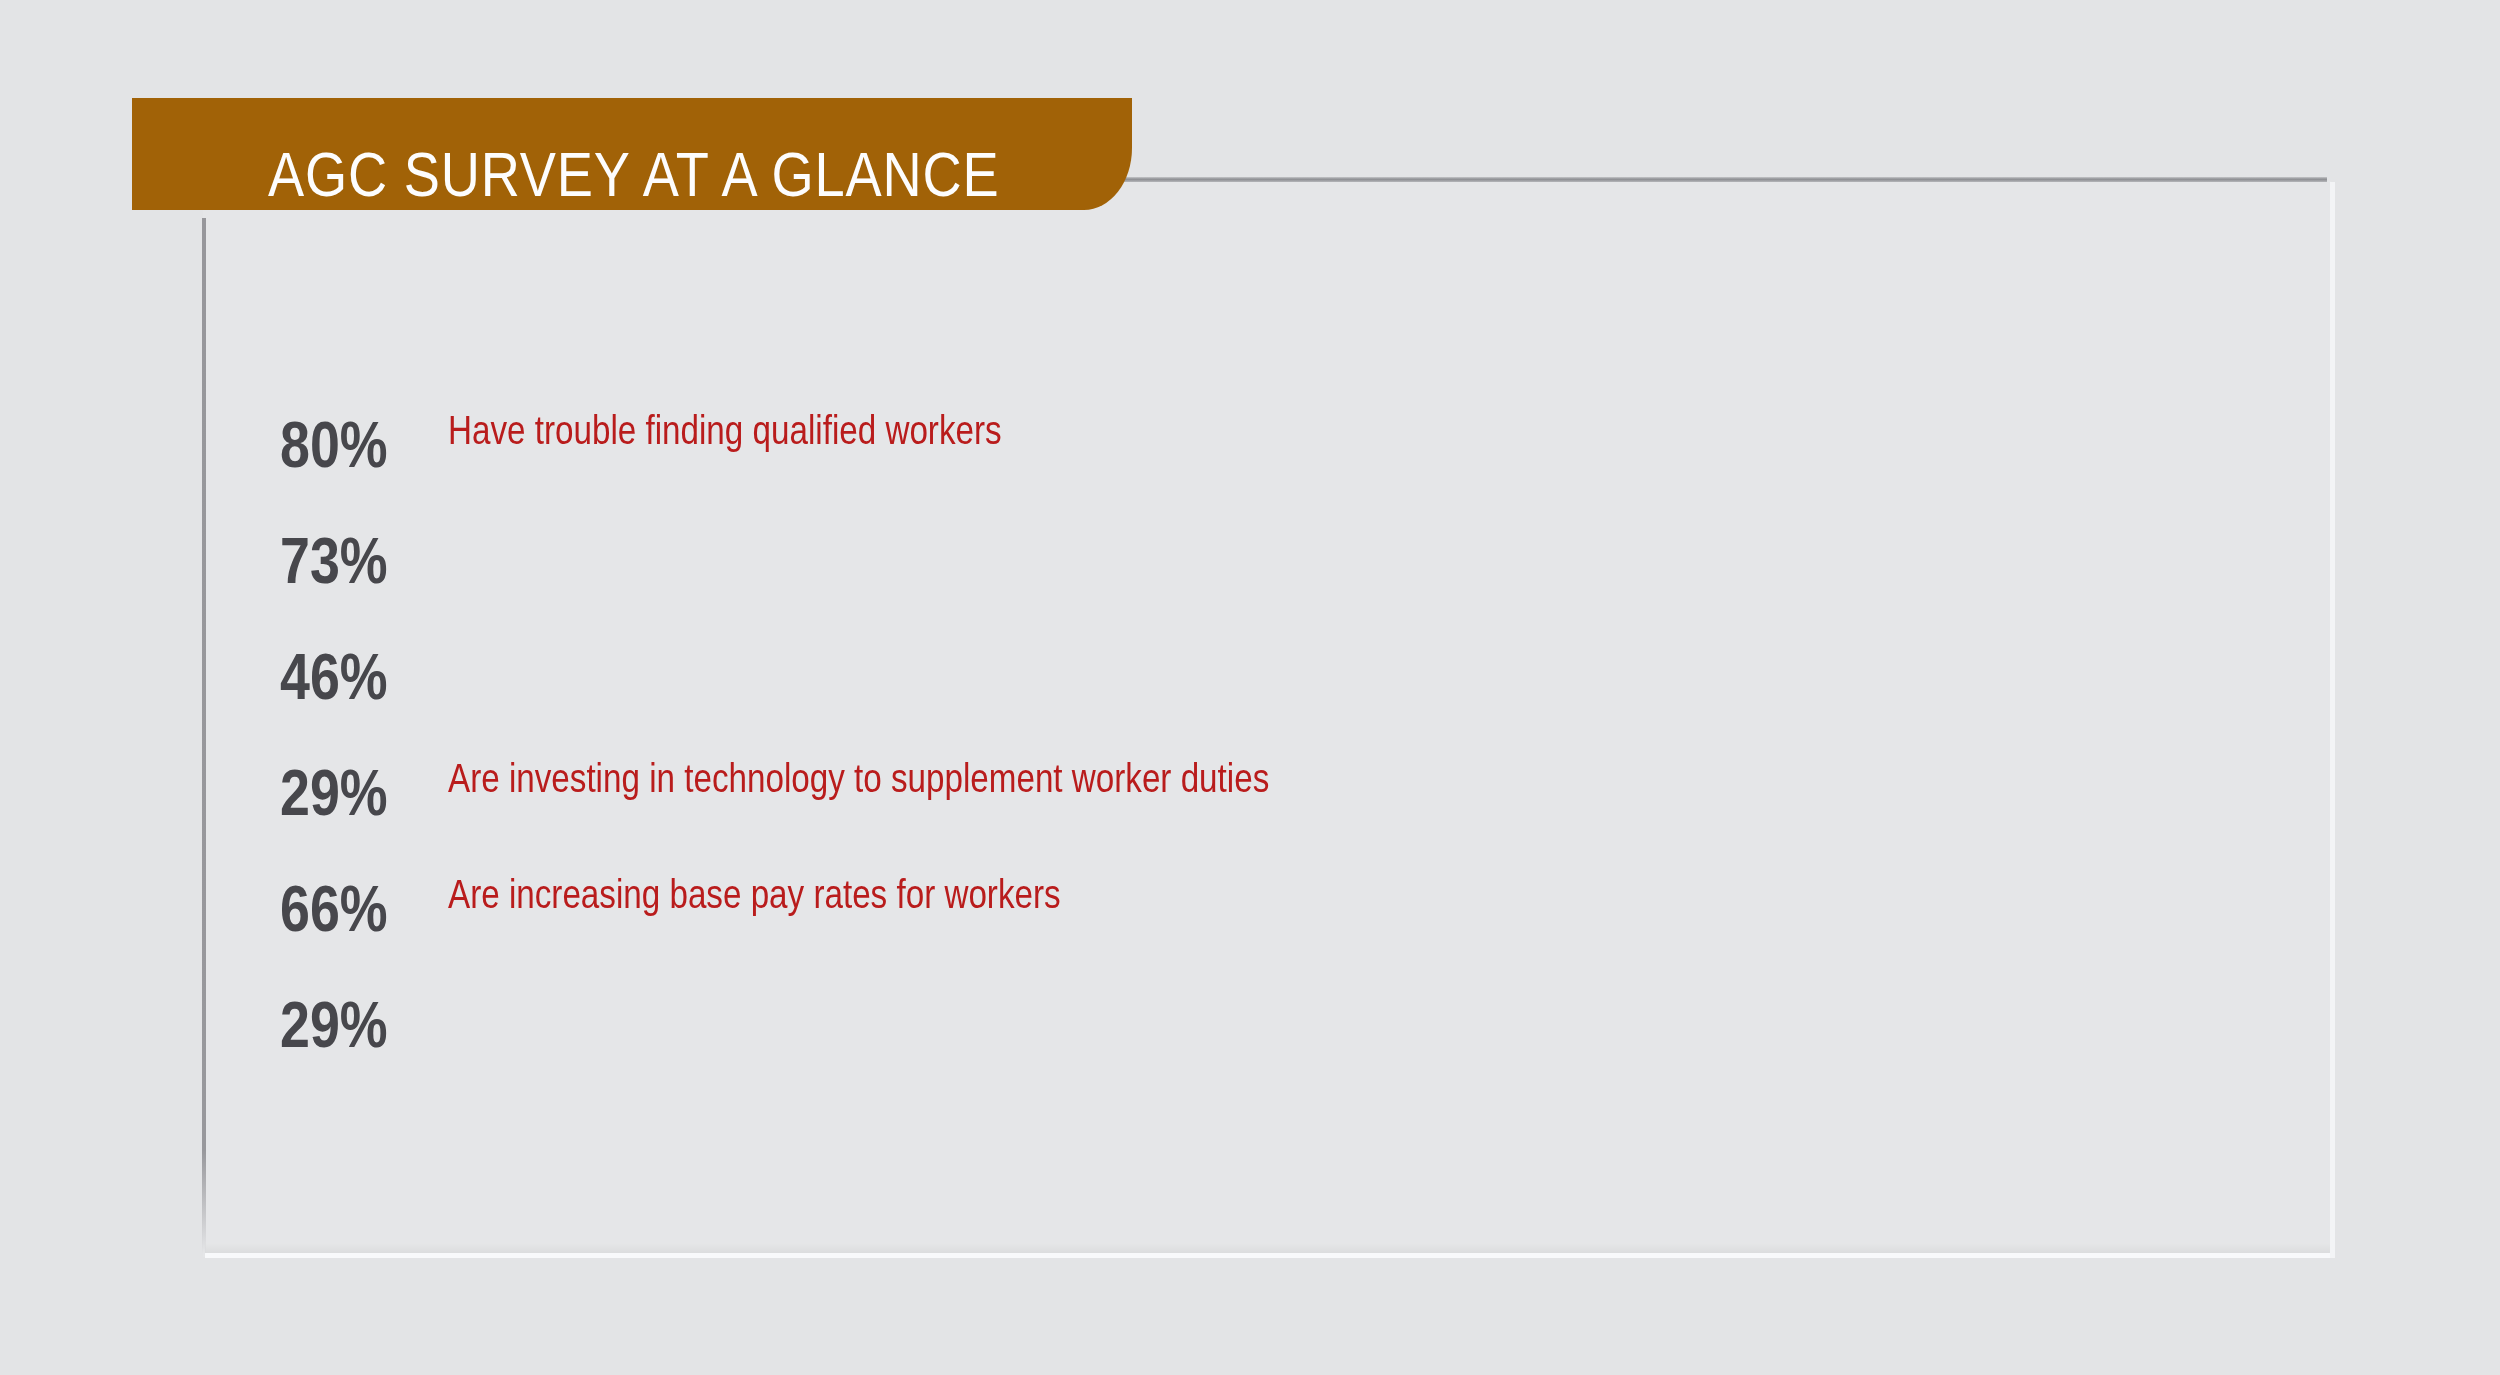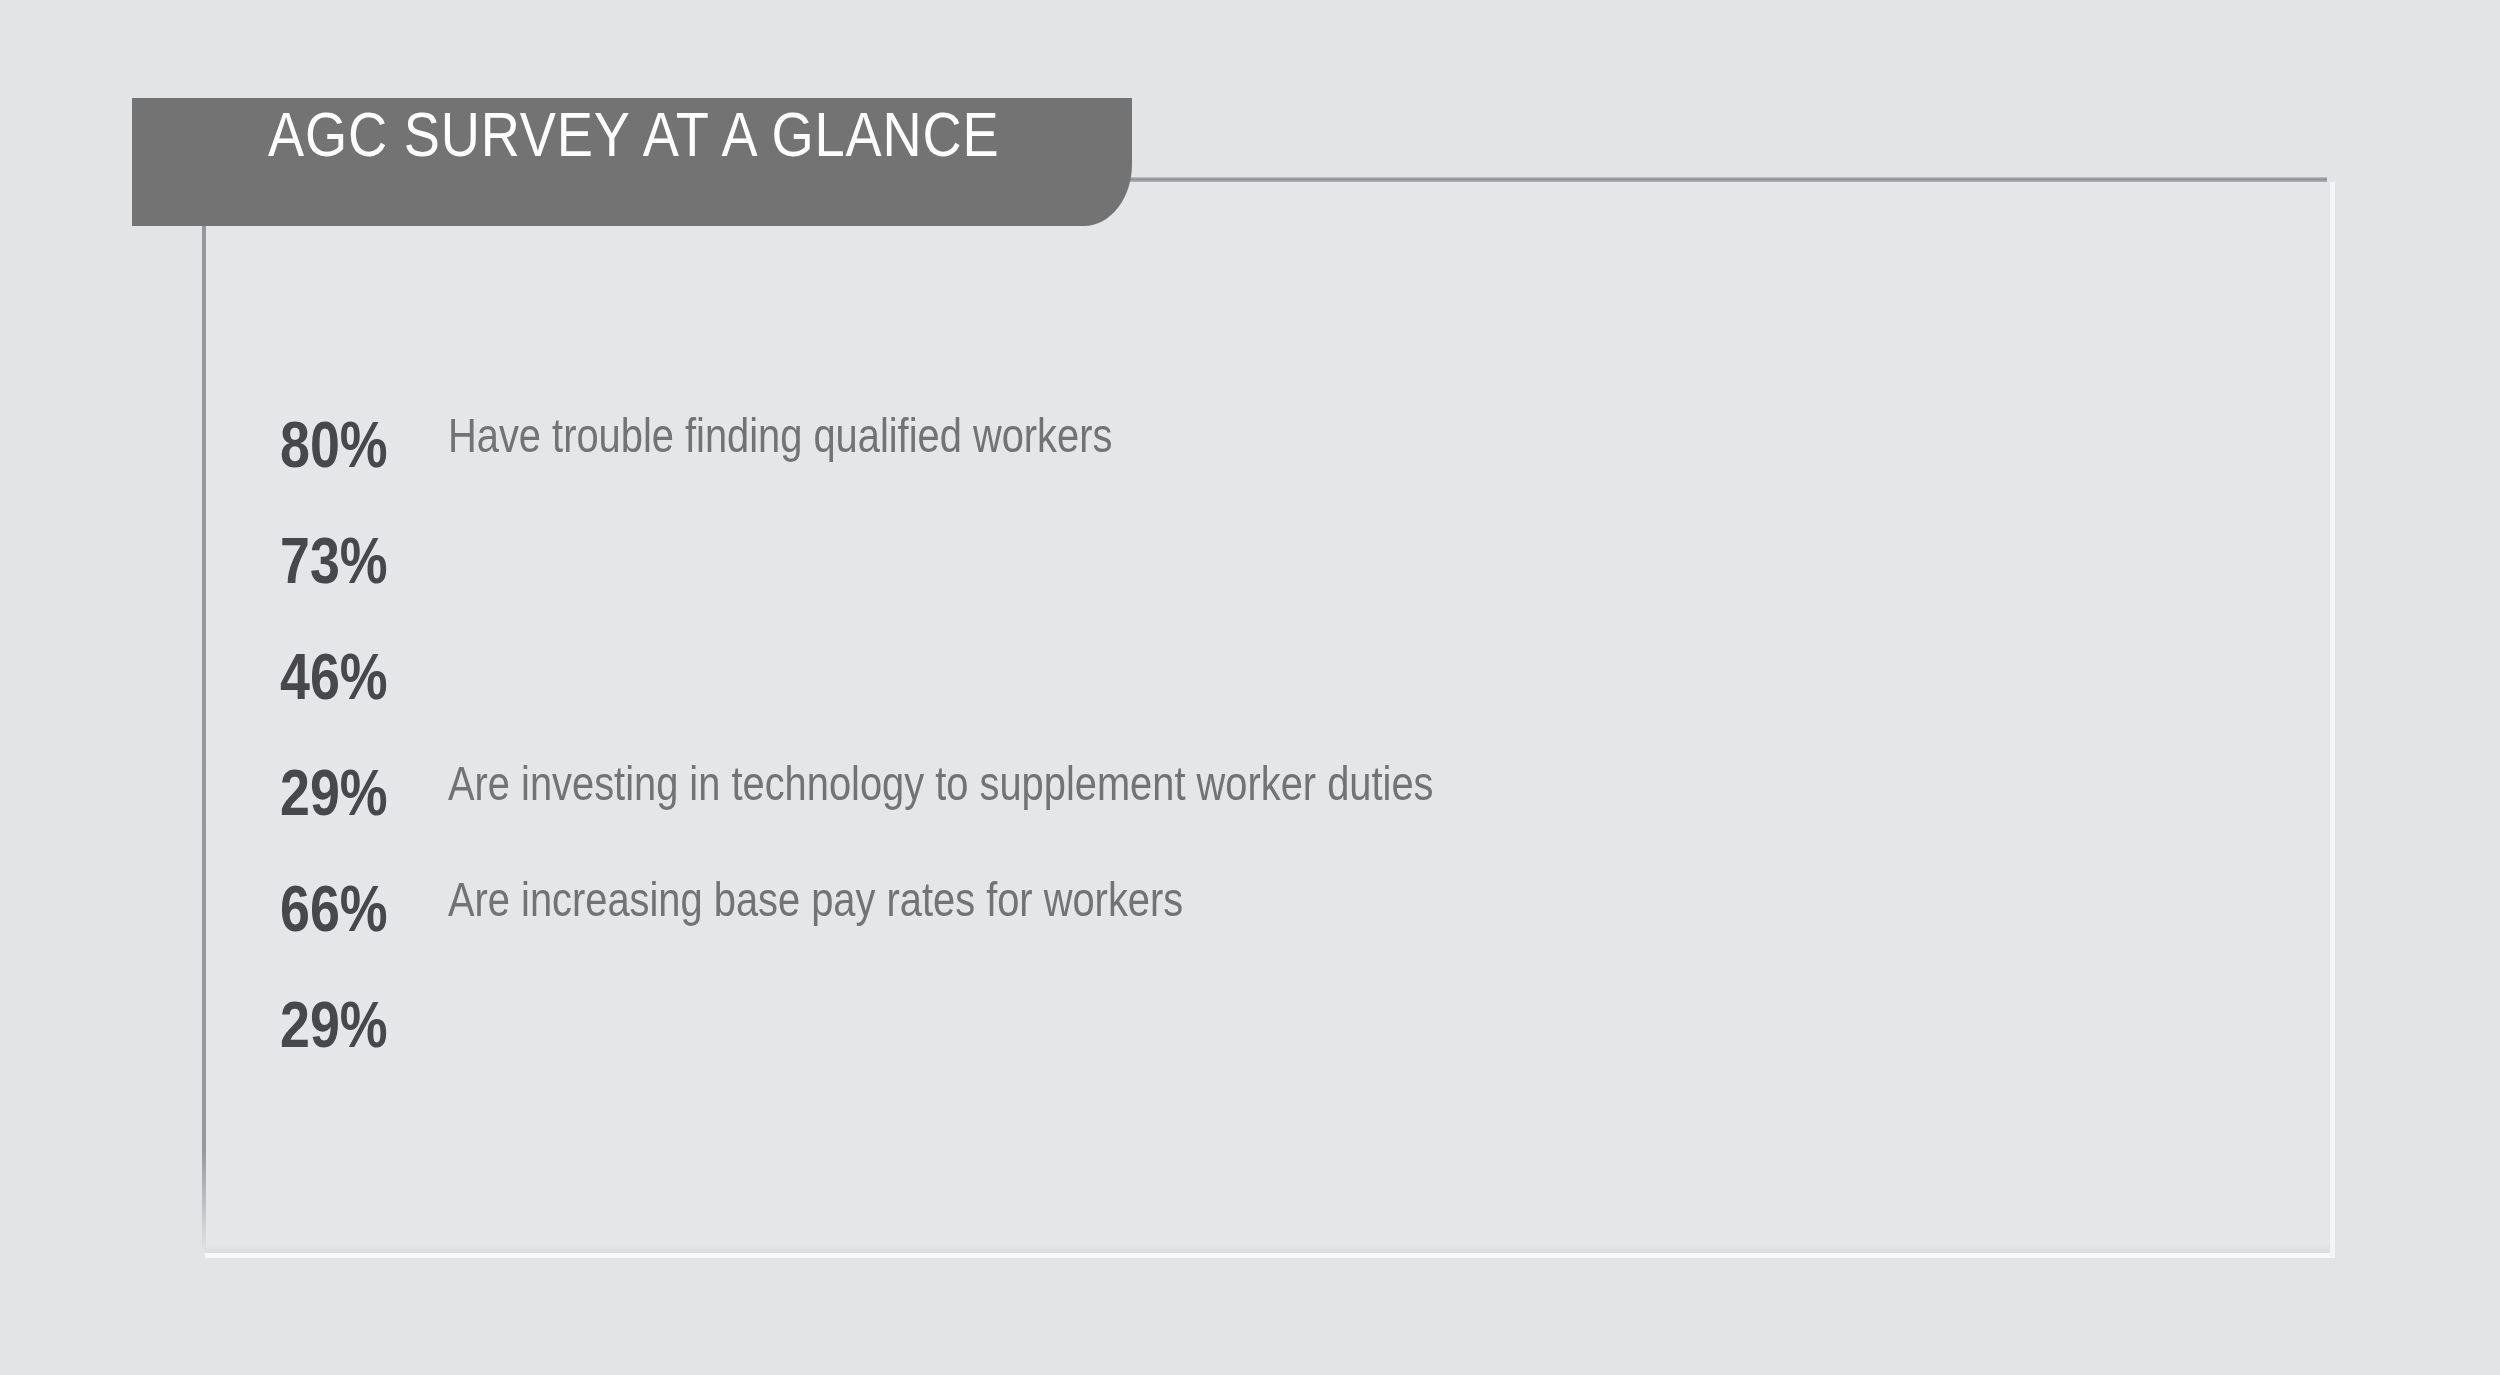--- a/index.html
+++ b/index.html
@@ -57,25 +57,25 @@
     left: 202px; top: 218px;
     width: 4px; height: 1036px;
     background: linear-gradient(#97979b 0%, #98989c 90%, rgba(152,152,156,0.0) 100%);
     z-index: 1;
   }
 
   
   .banner {
     position: absolute;
     left: 132px; top: 98px;
-    width: 1000px; height: 128px;
-    background: #737373;
+    width: 1000px; height: 112px;
+    background: #a16207;
     border-bottom-right-radius: 48px 62px;
     display: flex;
-    align-items: flex-start;
+    align-items: flex-end;
     z-index: 2;
   }
   .banner-title {
     display: inline-block;
     padding-left: 158px;
     font-size: 63px;
     font-weight: 400;
     letter-spacing: 1px;
     color: #fdfdfd;
     white-space: nowrap;
@@ -120,23 +120,23 @@
     color: #47474c;
     white-space: nowrap;
   }
   .stat-value .cond, .stat-label .cond {
     display: inline-block;
     transform: scaleX(0.84);
     transform-origin: left center;
     white-space: nowrap;
   }
   .stat-label {
-    font-size: 48px;
+    font-size: 40px;
     font-weight: 400;
-    color: #737373;
+    color: #b91c1c;
     white-space: nowrap;
   }
   .stat-label .cond { transform: scaleX(0.83); }
 </style>
 </head>
 <body>
 
 <div class="stage">
 
   <div class="panel"></div>

